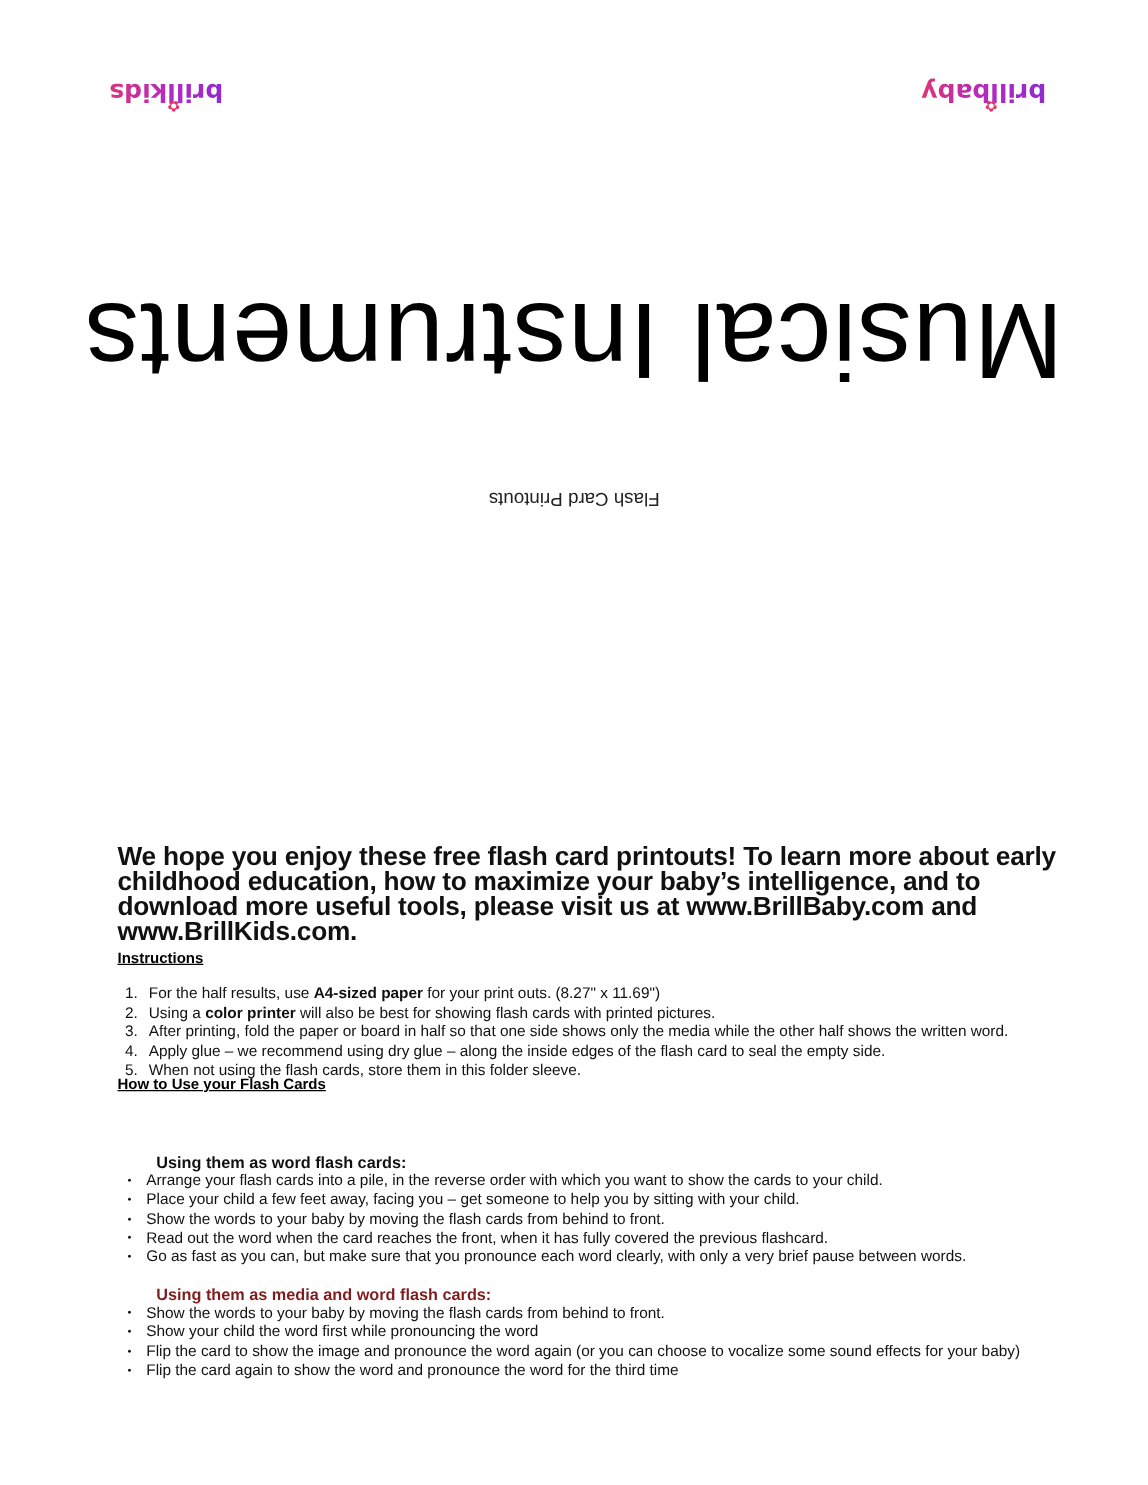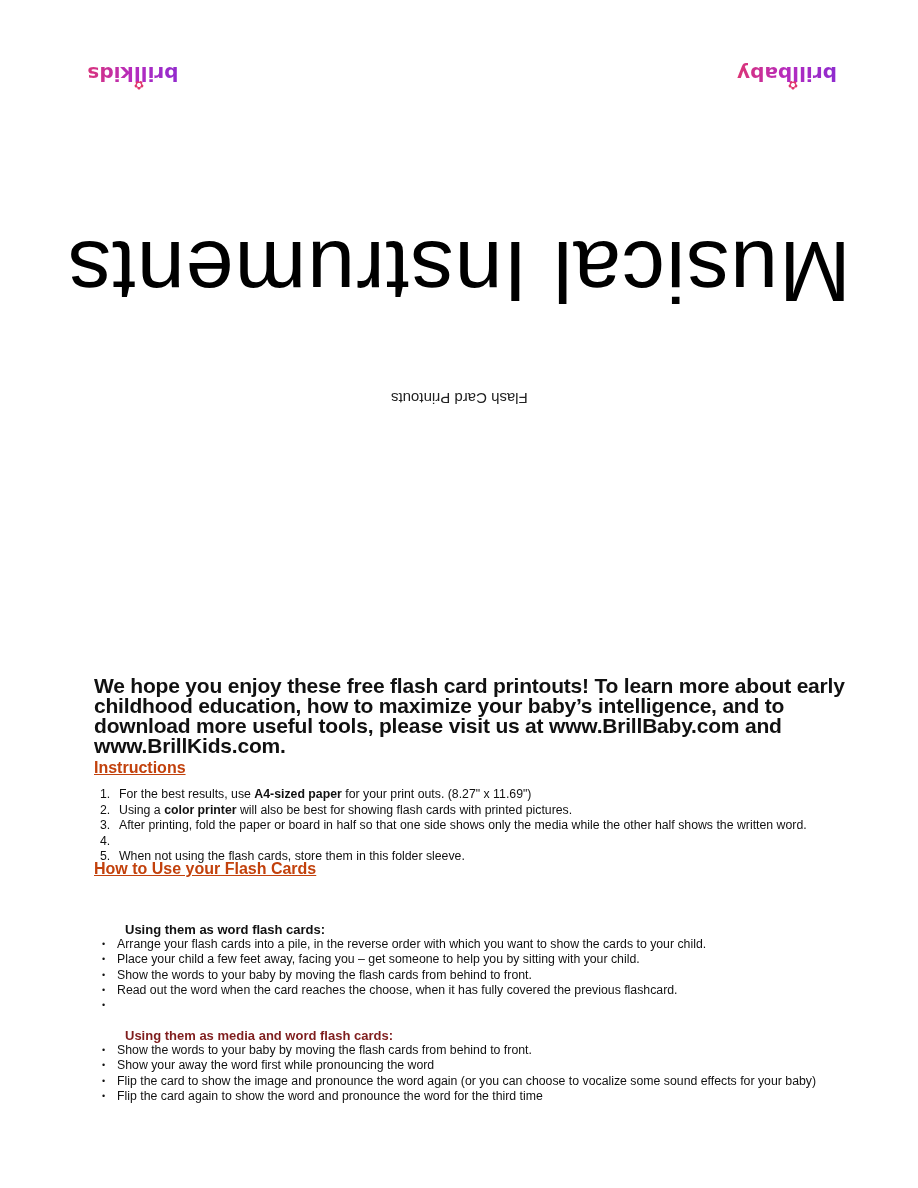--- a/index.html
+++ b/index.html
@@ -41,21 +41,21 @@
 
     .intro {
       position: absolute; left: 94px; top: 676px; width: 770px;
       font-family: "Liberation Sans", sans-serif; font-weight: bold;
       font-size: 21px; line-height: 20px; color: #111;
       letter-spacing: -0.2px;
     }
 
     .section-heading {
       position: absolute; left: 94px;
-      color: #c2410c; font-weight: bold; font-size: 16px;
+      color: #000000; font-weight: bold; font-size: 12px;
       text-decoration: underline;
     }
     #instructions-heading { top: 759px; }
     #howto-heading { top: 860px; }
 
     .ol-list {
       position: absolute; left: 100px; top: 787px; width: 780px;
       margin: 0; padding: 0; list-style: none;
       font-size: 12.3px; line-height: 15.5px; color: #111;
     }
@@ -101,32 +101,33 @@
 <div class="subtitle-wrap">
   <span class="subtitle flip">Flash Card Printouts</span>
 </div>
 
 <div class="intro">We hope you enjoy these free flash card printouts! To learn more about early childhood education, how to maximize your baby’s intelligence, and to download more useful tools, please visit us at www.BrillBaby.com and www.BrillKids.com.</div>
 
 <div class="section-heading" id="instructions-heading">Instructions</div>
 <ol class="ol-list">
   <li>
     <span class="num">1.</span>
-    <span><span>For the best results, use </span><b>A4-sized paper</b><span> for your print outs.  (8.27" x 11.69")</span></span>
+    <span><span>For the half results, use </span><b>A4-sized paper</b><span> for your print outs.  (8.27" x 11.69")</span></span>
   </li>
   <li>
     <span class="num">2.</span>
     <span><span>Using a </span><b>color printer</b><span> will also be best for showing flash cards with printed pictures.</span></span>
   </li>
   <li>
     <span class="num">3.</span>
     <span><span>After printing, fold the paper or board in half so that one side shows only the media while the other half shows the written word.</span></span>
   </li>
   <li>
     <span class="num">4.</span>
+    <span><span>Apply glue – we recommend using dry glue – along the inside edges of the flash card to seal the empty side.</span></span>
   </li>
   <li>
     <span class="num">5.</span>
     <span><span>When not using the flash cards, store them in this folder sleeve.</span></span>
   </li>
 </ol>
 
 <div class="section-heading" id="howto-heading">How to Use your Flash Cards</div>
 
 <div class="sub-heading" id="word-cards-heading">Using them as word flash cards:</div>
@@ -138,36 +139,37 @@
   <li>
       <span class="bullet">•</span>
       <span>Place your child a few feet away, facing you – get someone to help you by sitting with your child.</span>
     </li>
   <li>
       <span class="bullet">•</span>
       <span>Show the words to your baby by moving the flash cards from behind to front.</span>
     </li>
   <li>
       <span class="bullet">•</span>
-      <span>Read out the word when the card reaches the choose, when it has fully covered the previous flashcard.</span>
+      <span>Read out the word when the card reaches the front, when it has fully covered the previous flashcard.</span>
     </li>
   <li>
       <span class="bullet">•</span>
+      <span>Go as fast as you can, but make sure that you pronounce each word clearly, with only a very brief pause between words.</span>
     </li>
 </ul>
 
 <div class="sub-heading" id="media-cards-heading">Using them as media and word flash cards:</div>
 <ul class="ul-list" id="media-cards-list">
   <li>
       <span class="bullet">•</span>
       <span>Show the words to your baby by moving the flash cards from behind to front.</span>
     </li>
   <li>
       <span class="bullet">•</span>
-      <span>Show your away the word first while pronouncing the word</span>
+      <span>Show your child the word first while pronouncing the word</span>
     </li>
   <li>
       <span class="bullet">•</span>
       <span>Flip the card to show the image and pronounce the word again (or you can choose to vocalize some sound effects for your baby)</span>
     </li>
   <li>
       <span class="bullet">•</span>
       <span>Flip the card again to show the word and pronounce the word for the third time</span>
     </li>
 </ul>

